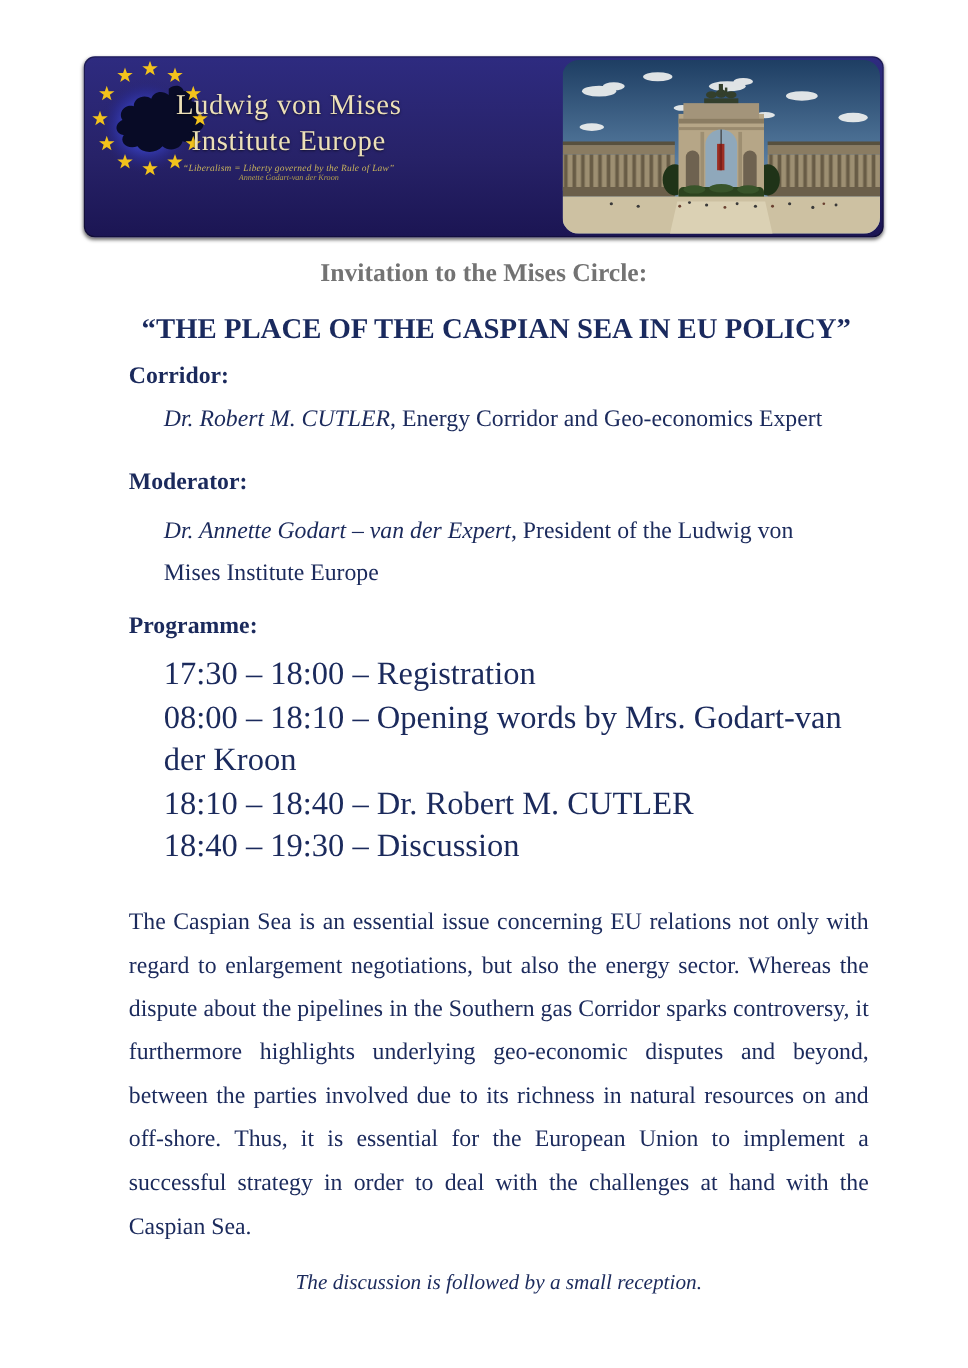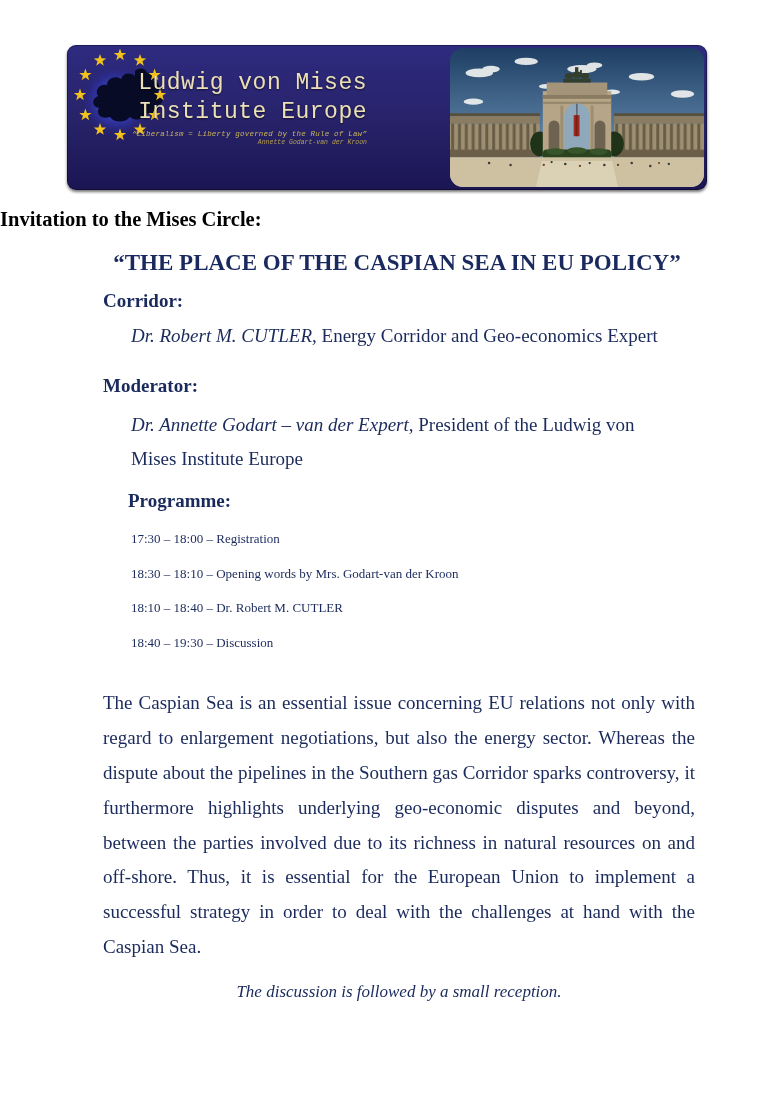--- a/index.html
+++ b/index.html
@@ -16,56 +16,55 @@
     position:relative;
     width:640px; height:145px;
     margin:45px auto 0;
     border-radius:9px;
     background:linear-gradient(180deg,#2e2b80 0%,#272268 55%,#1b1553 100%);
     box-shadow:0 2px 3px rgba(0,0,0,0.55), inset 0 0 0 1px rgba(0,0,0,0.35);
     overflow:hidden;
   }
   .eu-logo { position:absolute; left:6px; top:4px; width:120px; height:110px; }
   .banner-text {
-    position:absolute; top:24px; left:60px; width:240px;
-    text-align:right; white-space:nowrap;
+    position:absolute; top:24px; left:44px; width:240px;
+    text-align:center; white-space:nowrap;
     color:#ece0b8;
-    font-family:Liberation Mono, monospace;
   }
   .org-line { font-size:23px; line-height:29px; letter-spacing:0.5px;
               text-shadow:0 1px 2px rgba(0,0,0,0.6); }
   .motto { margin-top:3px; font-size:7.5px; line-height:9px; color:#c9b45c;
            font-style:italic; letter-spacing:0.2px; }
   .motto-author { font-size:6.5px; line-height:8px; color:#b5a04e; font-style:italic; }
   .photo-frame {
     position:absolute; top:3px; right:3px; width:254px; height:139px;
     border-radius:13px; overflow:hidden;
   }
   .arch-photo { display:block; width:100%; height:100%; }
 
   
   .content { margin-left:103px; width:592px; }
   h1.doc-title {
-    margin-top:16px; text-align:left;
-    font-size:20.5px; line-height:26px; font-weight:bold; color:#000000;
+    margin-top:16px; text-align:center;
+    font-size:20.5px; line-height:26px; font-weight:bold; color:#737373;
   }
   h2.doc-subtitle {
     margin-top:17px; text-align:center;
     font-size:23px; line-height:27px; font-weight:bold; color:#1a2a5e;padding-left:20px;
   }
   .sec-label { font-weight:bold; font-size:19px; line-height:24px; }
   .sec-speaker { margin-top:13px; }
   .entry { padding-left:28px; font-size:19px; line-height:24px; }
   .entry-speaker { margin-top:11px; }
   .sec-moderator { margin-top:26px;font-family:Liberation Serif, serif; }
   .entry-moderator { margin-top:10px; line-height:34px; width:566px; }
   .name-bi { font-weight:normal; font-style:italic;margin-top:28px; }
-  .sec-programme { margin-top:13px;margin-left:25px; }
+  .sec-programme { margin-top:13px; }
   .programme-list { margin-top:9px; }
-  .programme-item { padding-left:28px; font-size:13px; line-height:34.6px; }
+  .programme-item { padding-left:28px; font-size:26px; line-height:34.6px; }
   .body-par {
     margin-top:26px; width:592px;
     font-size:19px; line-height:34.8px;
     text-align:justify; text-justify:inter-word;
   }
   .footer-note {
     margin-top:16px; width:592px; text-align:center;
     font-style:italic; font-size:17px; line-height:22px;
   }
 </style>
@@ -222,21 +221,21 @@
 
     <div class="sec-label sec-speaker">Corridor:</div>
     <p class="entry entry-speaker"><span class="name-bi">Dr. Robert M. CUTLER</span><span>, Energy Corridor and Geo-economics Expert</span></p>
 
     <div class="sec-label sec-moderator">Moderator:</div>
     <p class="entry entry-moderator"><span class="name-bi">Dr. Annette Godart – van der Expert</span><span>, President of the Ludwig von Mises Institute Europe</span></p>
 
     <div class="sec-label sec-programme">Programme:</div>
     <div class="programme-list">
       <div class="programme-item">17:30 – 18:00 – Registration</div>
-      <div class="programme-item">18:30 – 18:10 – Opening words by Mrs. Godart-van der Kroon</div>
+      <div class="programme-item">08:00 – 18:10 – Opening words by Mrs. Godart-van der Kroon</div>
       <div class="programme-item">18:10 – 18:40 – Dr. Robert M. CUTLER</div>
       <div class="programme-item">18:40 – 19:30 – Discussion</div>
     </div>
 
     <p class="body-par">The Caspian Sea is an essential issue concerning EU relations not only with regard to enlargement negotiations, but also the energy sector. Whereas the dispute about the pipelines in the Southern gas Corridor sparks controversy, it furthermore highlights underlying geo-economic disputes and beyond, between the parties involved due to its richness in natural resources on and off-shore. Thus, it is essential for the European Union to implement a successful strategy in order to deal with the challenges at hand with the Caspian Sea.</p>
 
     <p class="footer-note">The discussion is followed by a small reception.</p>
   </div>
 
 </div>

